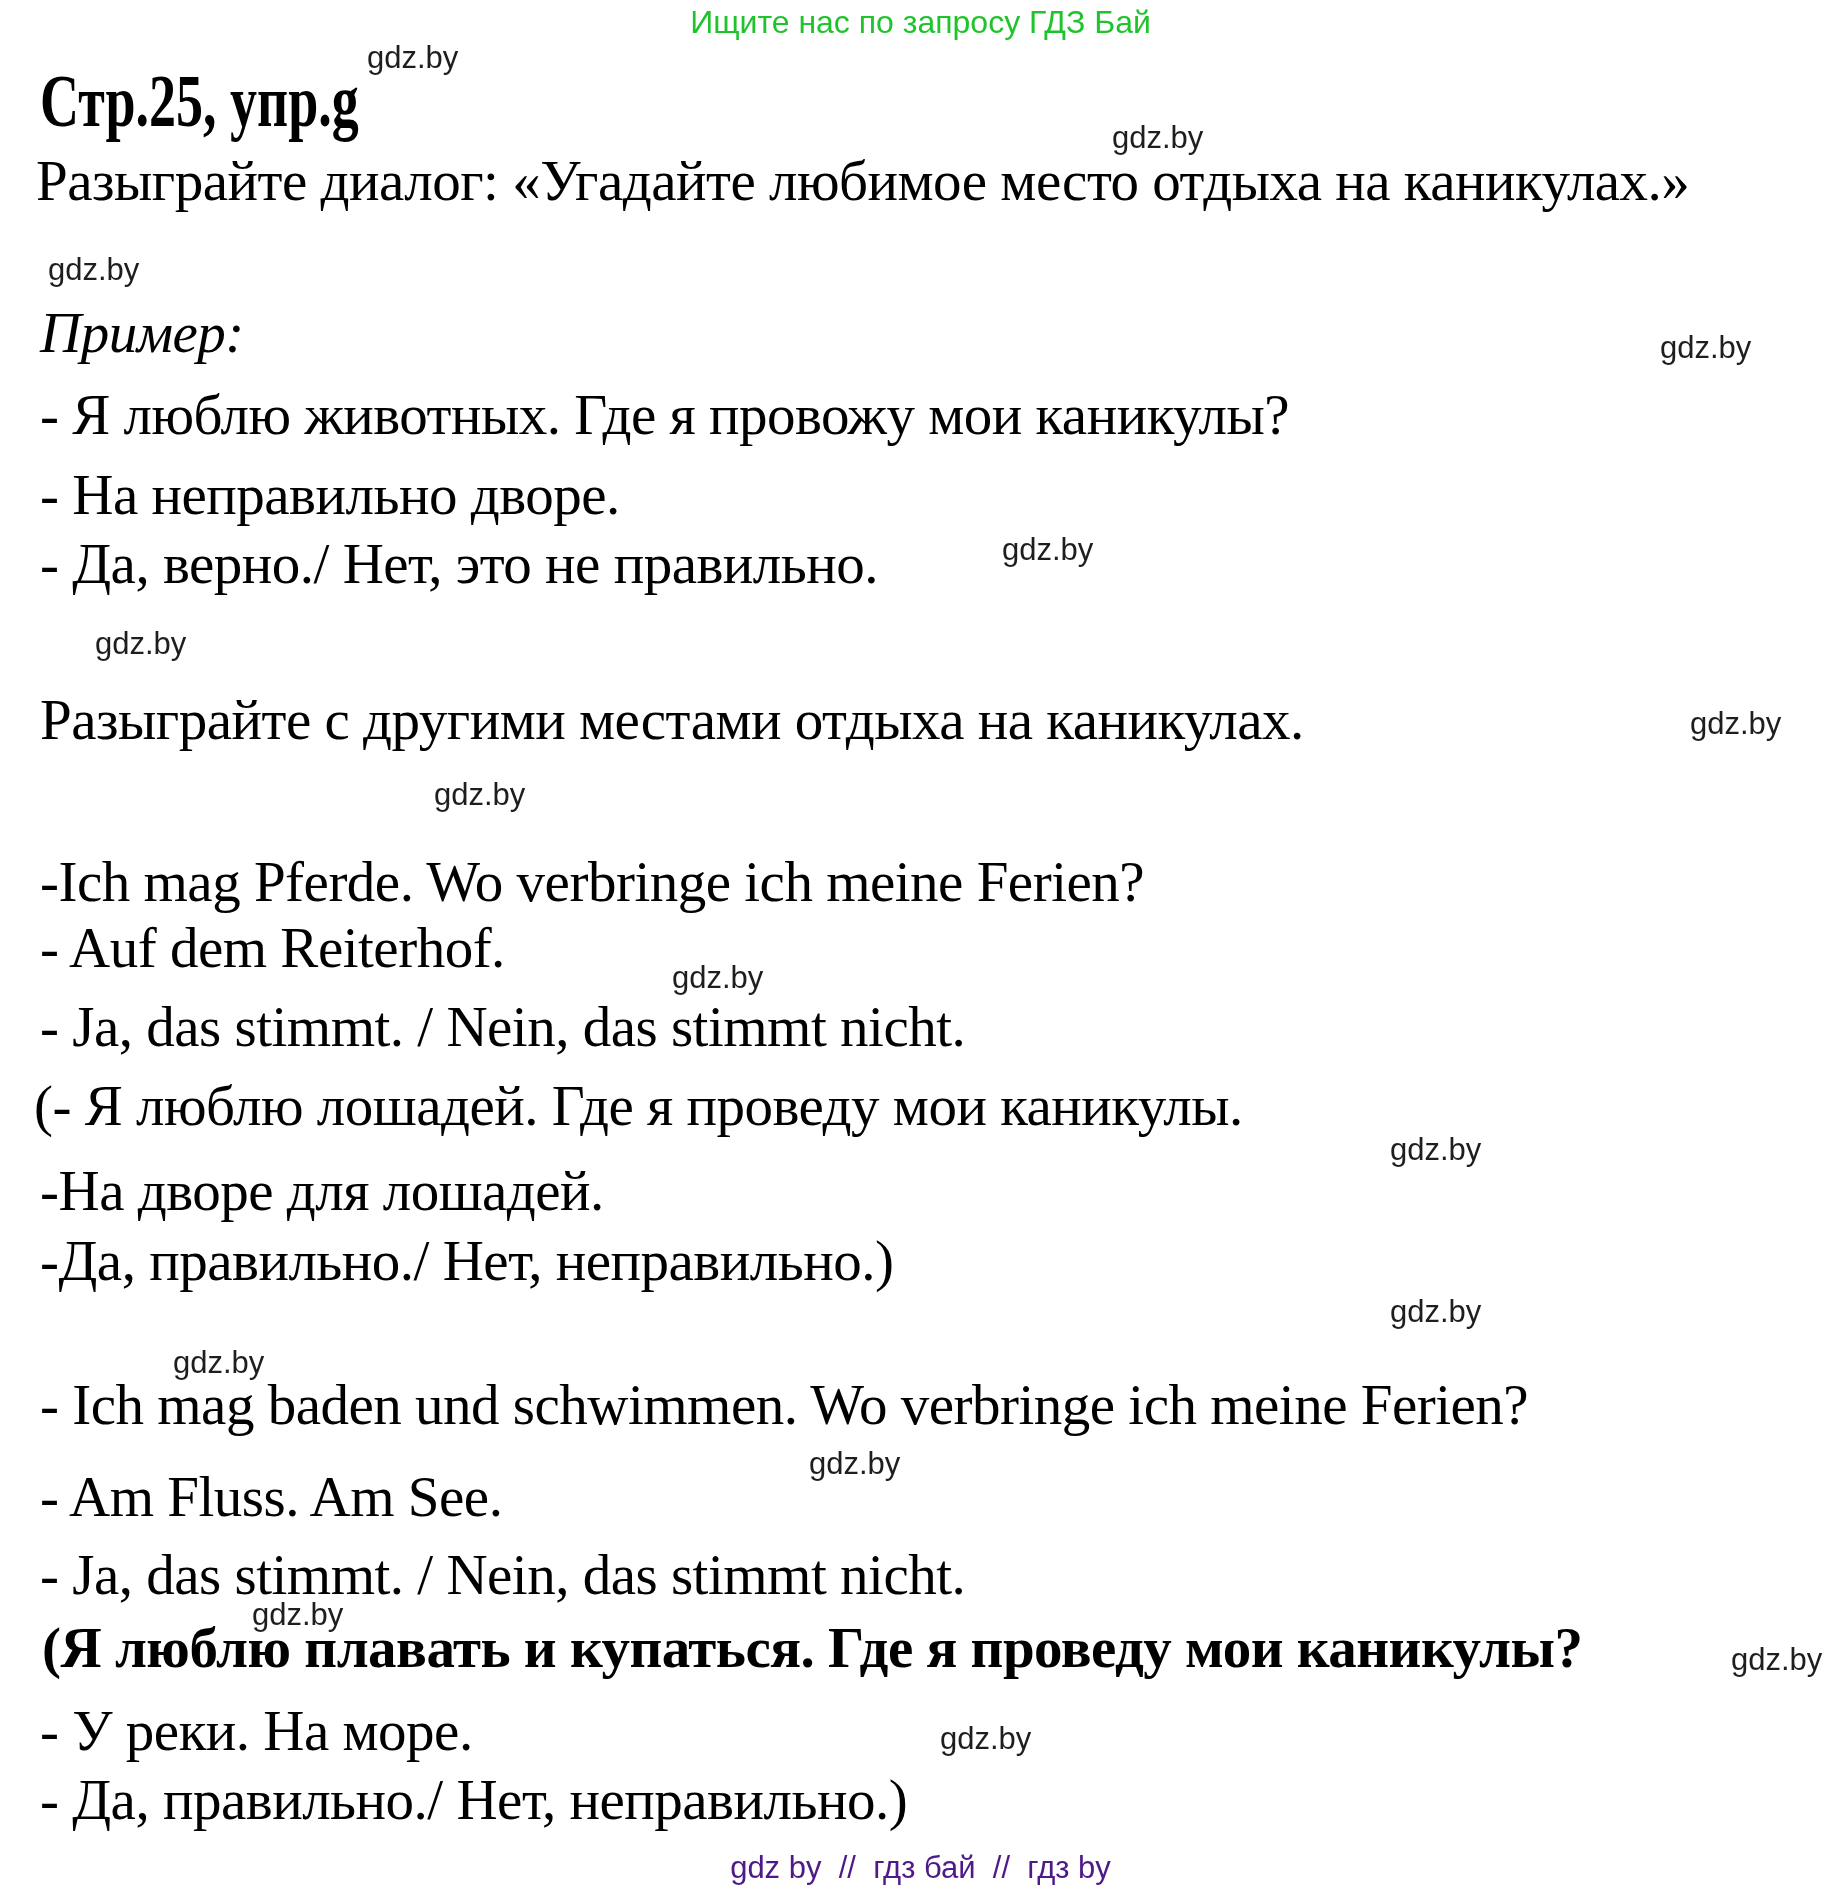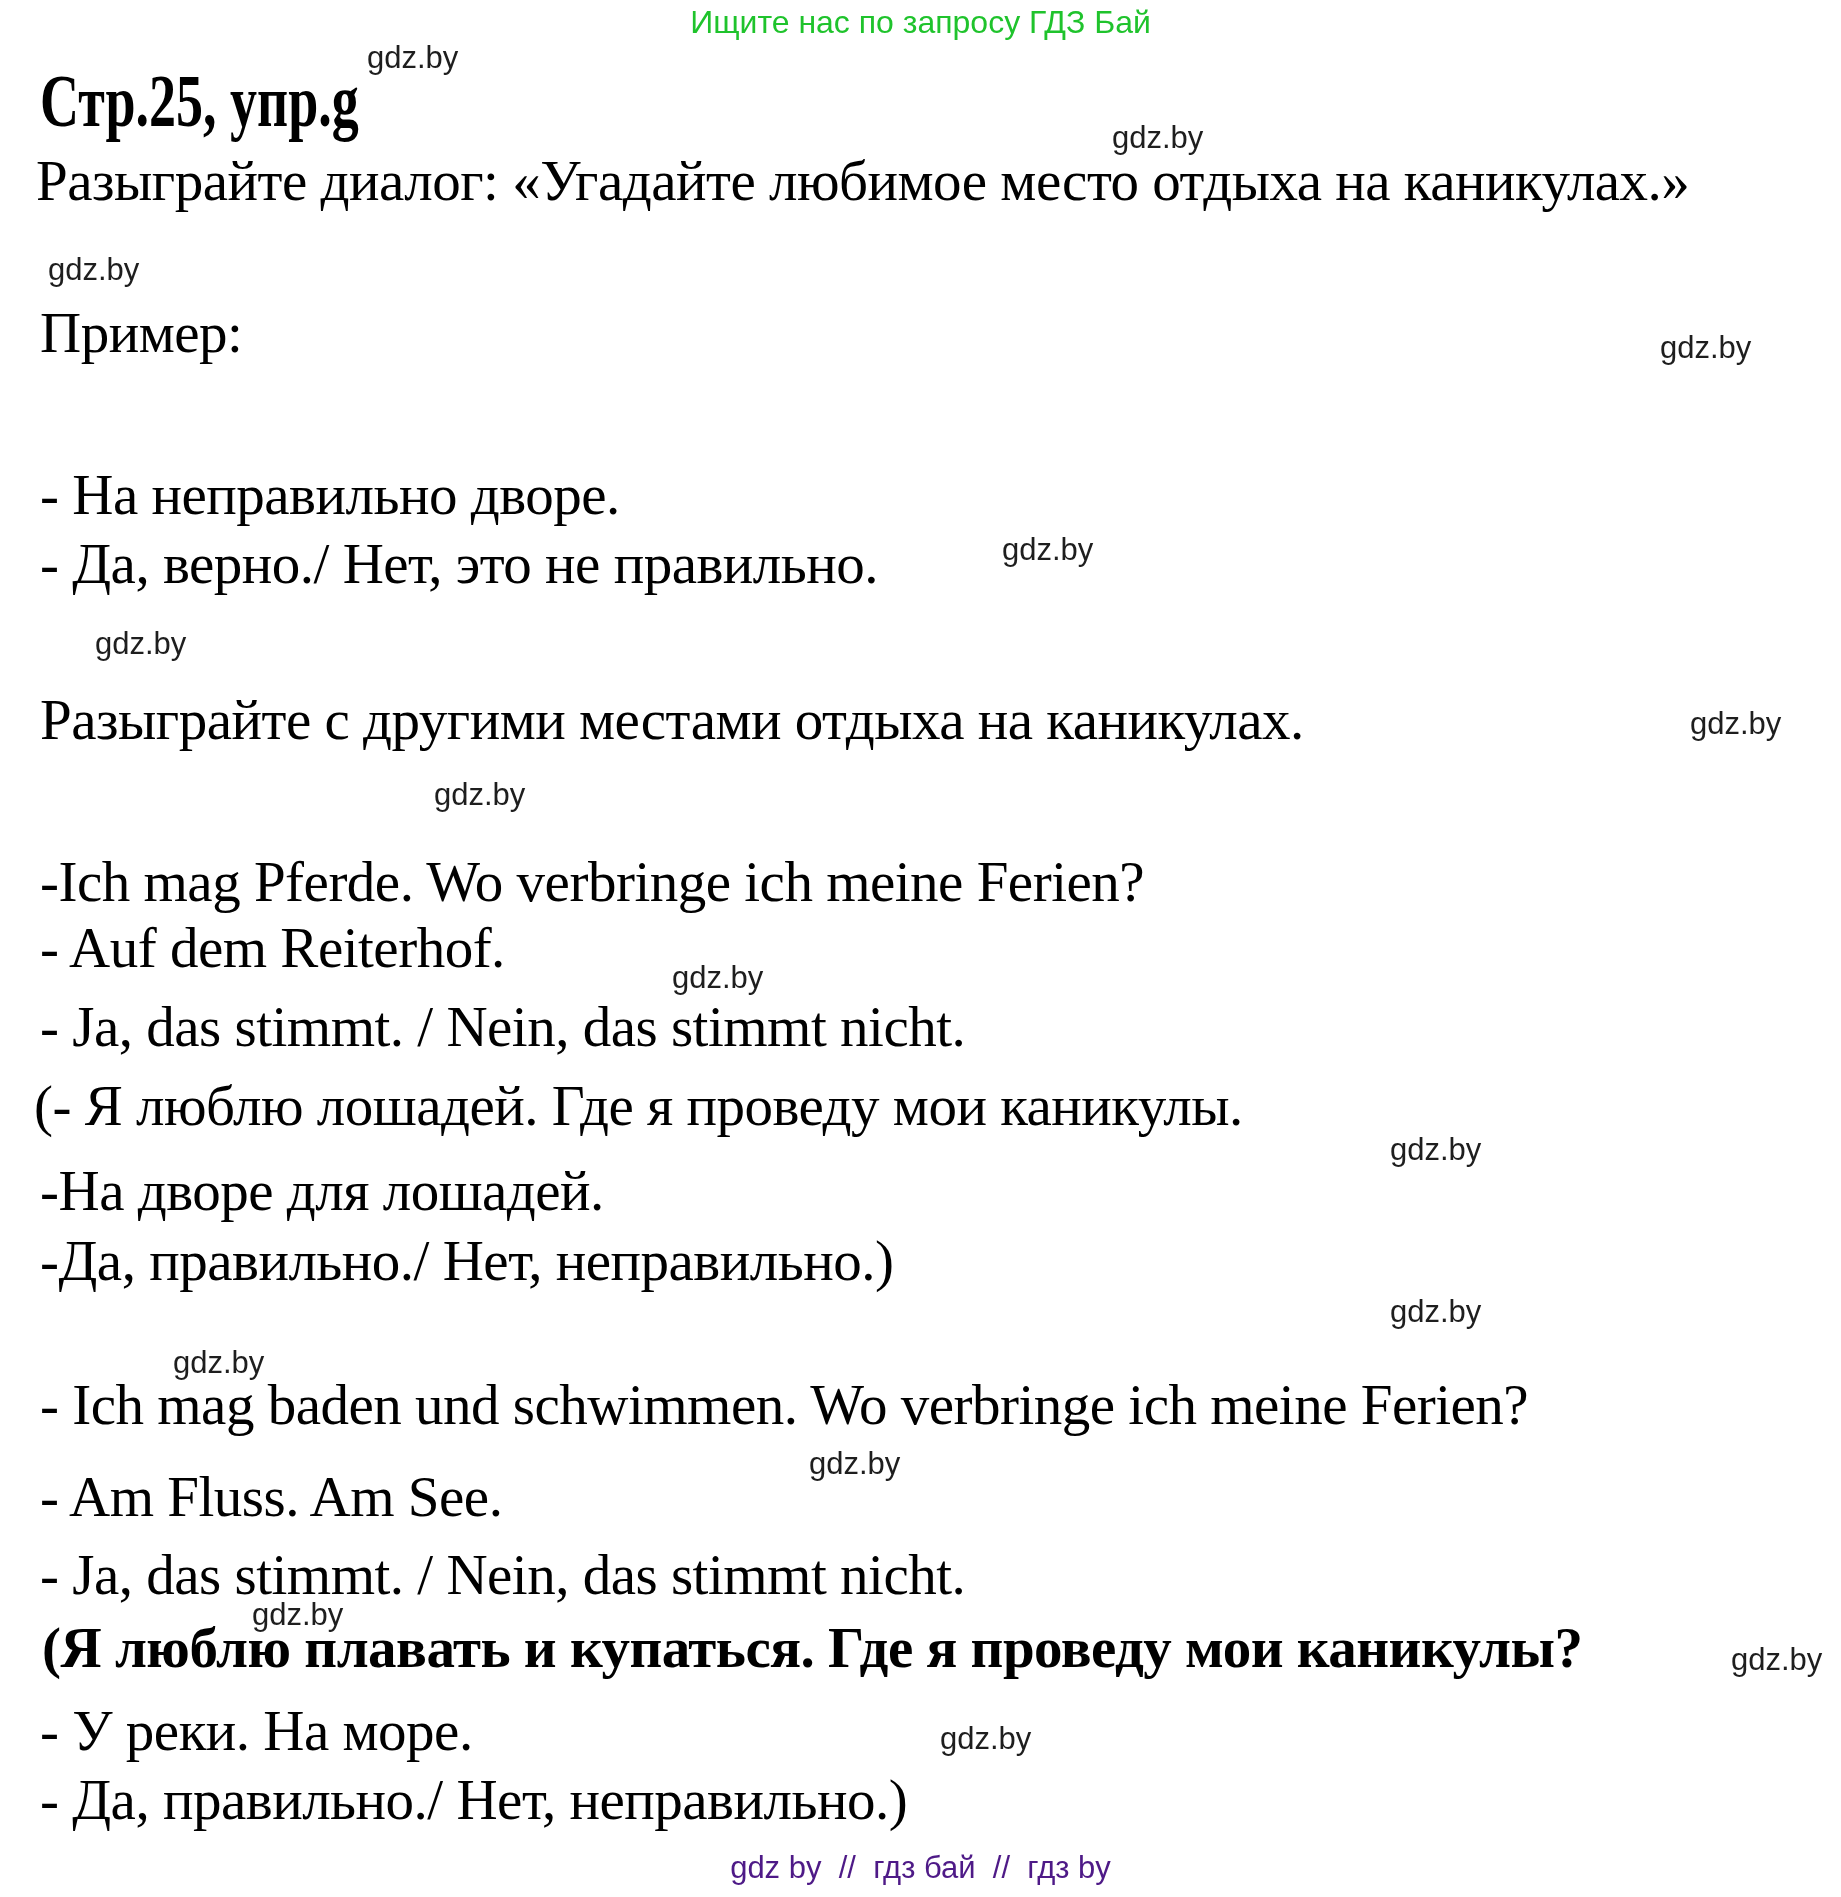--- a/index.html
+++ b/index.html
@@ -69,24 +69,25 @@
   <div class="wm" style="left:367px; top:40px;">gdz.by</div>
 
   <div class="doc-title">Стр.25, упр.g</div>
 
   <div class="wm" style="left:1112px; top:120px;">gdz.by</div>
 
   <div class="line" style="top:150px; left:36px;">Разыграйте диалог: «Угадайте любимое место отдыха на каникулах.»</div>
 
   <div class="wm" style="left:48px; top:252px;">gdz.by</div>
 
-  <div class="line" style="top:302px;">Пример:</div>
+  <div class="line" style="top:302px;font-style:italic;">Пример:</div>
 
   <div class="wm" style="left:1660px; top:330px;">gdz.by</div>
 
+  <div class="line" style="top:384px;">- Я люблю животных. Где я провожу мои каникулы?</div>
   <div class="line" style="top:464px;">- На неправильно дворе.</div>
 
   <div class="wm" style="left:1002px; top:532px;">gdz.by</div>
 
   <div class="line" style="top:533px;">- Да, верно./ Нет, это не правильно.</div>
 
   <div class="wm" style="left:95px; top:626px;">gdz.by</div>
 
   <div class="line" style="top:689px;">Разыграйте с другими местами отдыха на каникулах.</div>
 

